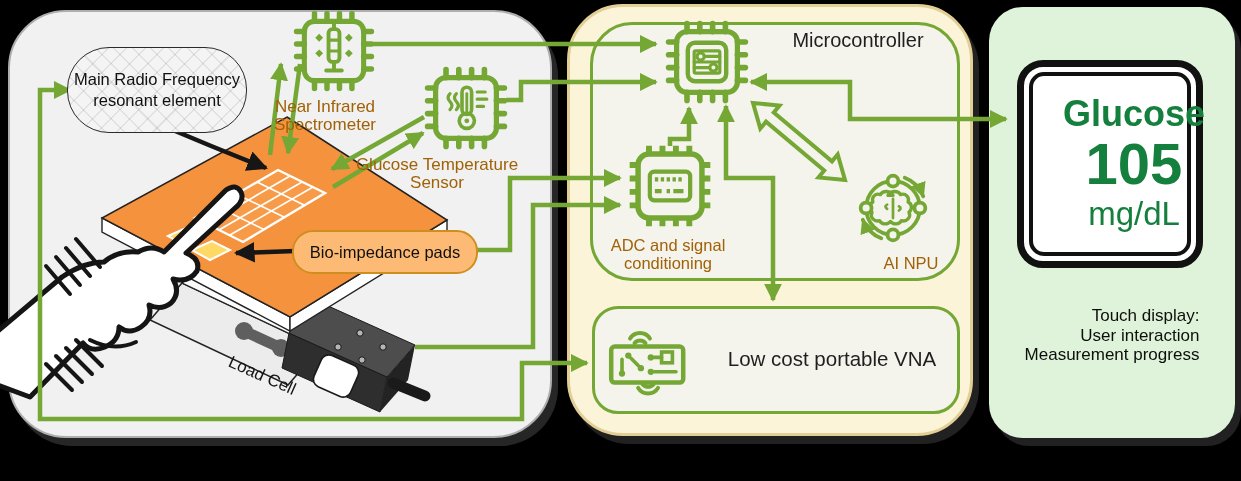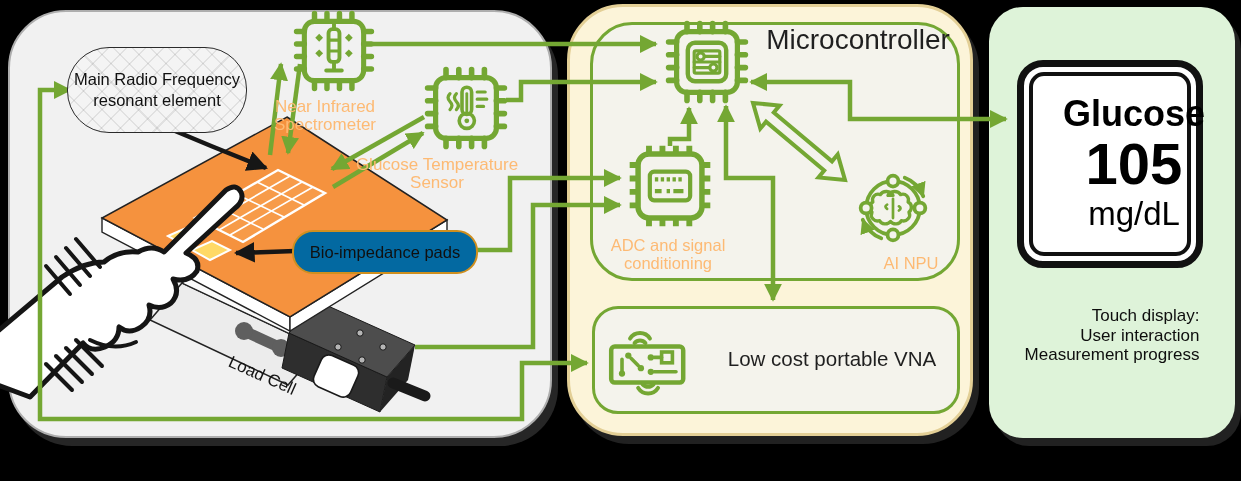--- a/index.html
+++ b/index.html
@@ -9,44 +9,44 @@
   .panel-sensor{left:8px;top:10px;width:544px;height:428px;background:#f1f1f1;
       border:2px solid #aeaeae;border-radius:58px;box-shadow:6px 8px 0 rgba(110,110,110,.35);}
   .panel-processing{left:567px;top:4px;width:406px;height:432px;background:#fcf4d9;
       border:3px solid #e3cf96;border-radius:56px;box-shadow:6px 8px 0 rgba(110,110,110,.3);}
   .panel-display{left:989px;top:7px;width:246px;height:431px;background:#def3d9;
       border-radius:34px;box-shadow:6px 8px 0 rgba(110,110,110,.3);}
   .greenbox{position:absolute;box-sizing:border-box;border:3.5px solid #74a733;background:#f4f3ec;}
   .box-mcu{left:590px;top:22px;width:370px;height:259px;border-radius:42px;}
   .box-vna{left:592px;top:306px;width:368px;height:108px;border-radius:26px;}
   svg.overlay{position:absolute;left:0;top:0;pointer-events:none;}
-  .lbl{position:absolute;color:#fdba74;font-size:17px;line-height:18px;text-align:center;
+  .lbl{position:absolute;color:#a16207;font-size:17px;line-height:18px;text-align:center;
        transform:translateX(-50%);white-space:nowrap;}
   .lbl span{display:block;}
   .lbl-dark{color:#1f1f1f;}
   .bubble-rf{position:absolute;left:67px;top:47px;width:178px;height:84px;border:1.6px solid #2b2b2b;
       border-radius:42px;background-color:#f4f4f4;display:flex;align-items:center;justify-content:center;
       background-image:repeating-linear-gradient(45deg,rgba(0,0,0,.08) 0 1.5px,transparent 1.5px 13px),
                        repeating-linear-gradient(-45deg,rgba(0,0,0,.08) 0 1.5px,transparent 1.5px 13px);}
   .bubble-rf .txt{font-size:16.5px;line-height:21px;color:#101010;text-align:center;}
-  .bubble-bio{position:absolute;left:292px;top:230px;width:182px;height:40px;background:#0369a1;
+  .bubble-bio{position:absolute;left:292px;top:230px;width:182px;height:40px;background:#fdba74;
       border:2px solid #cf8f1f;border-radius:21px;display:flex;align-items:center;justify-content:center;
       font-size:16.5px;color:#101010;}
   .loadcell-lbl{position:absolute;left:262px;top:366px;font-size:17px;color:#141414;
       transform:translateX(-50%) rotate(24deg);white-space:nowrap;}
-  .mcu-title{left:858px;top:31px;font-size:28px;}
+  .mcu-title{left:858px;top:31px;font-size:20px;}
   .vna-title{left:832px;top:350px;font-size:20.5px;}
   .adc-lbl{left:668px;top:236px;font-size:16.5px;}
   .npu-lbl{left:893px;top:254px;font-size:16.5px;margin-left:18px;}
   .nir-lbl{left:325px;top:98px;}
   .ir-lbl{left:437px;top:156px;}
   .glucometer{position:absolute;left:1017px;top:60px;width:186px;height:208px;box-sizing:border-box;
       background:#fff;border:7px solid #111;border-radius:26px;}
   .glucometer .inner{position:absolute;inset:5px;border:4px solid #111;border-radius:15px;
-      display:flex;flex-direction:column;align-items:center;justify-content:center;color:#000000;padding-left:48px;}
+      display:flex;flex-direction:column;align-items:center;justify-content:center;color:#15803d;padding-left:48px;}
   .g-label{font-size:36px;font-weight:bold;line-height:40px;}
   .g-value{font-size:58px;font-weight:bold;line-height:60px;}
   .g-unit{font-size:33px;font-weight:normal;line-height:40px;}
   .caption{position:absolute;left:1112px;top:306px;transform:translateX(-50%);
       font-size:17px;line-height:19.5px;color:#0e0e0e;text-align:right;white-space:nowrap;}
   .caption span{display:block;}
 </style>
 </head>
 <body>
 

